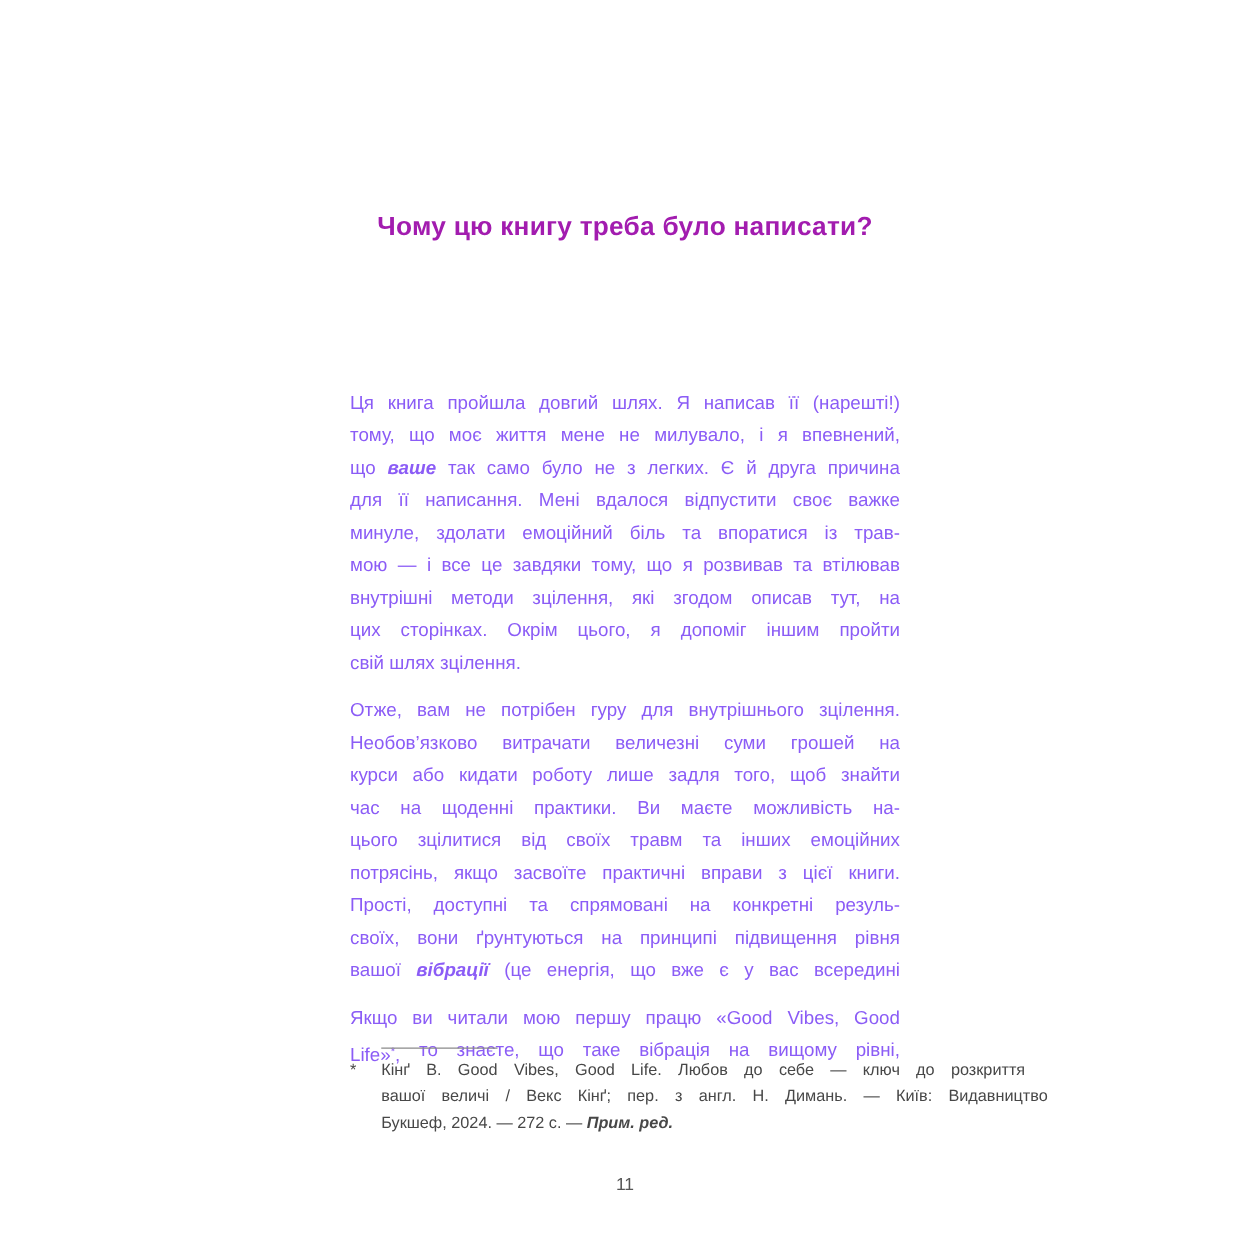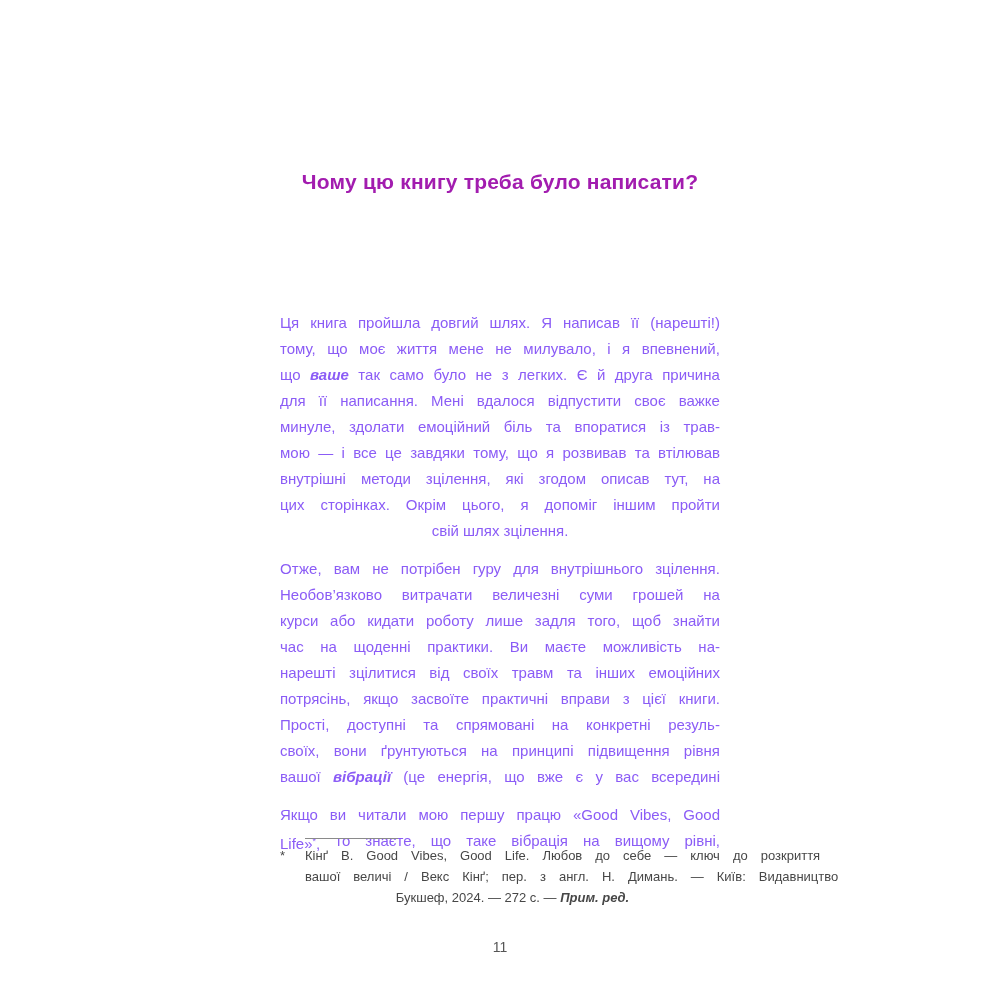--- a/index.html
+++ b/index.html
@@ -32,21 +32,21 @@
     margin-top: 48px;
   }
   .paragraph { margin: 0 0 12px 0; }
   .line {
     height: 26px;
     line-height: 26px;
     display: flex;
     justify-content: space-between;
     white-space: nowrap;
   }
-  .line.last { display: block; text-align: center; }
+  .line.last { display: block; }
   .it { font-style: italic; font-weight: bold; }
   .sup { font-size: 0.6em; vertical-align: 0.5em; }
   .footnote-sep {
     position: absolute;
     left: 305px; top: 838px; width: 93px;
     border-top: 1px solid #8a8a8a;
     height: 0;
   }
   .footnote {
     position: absolute;
@@ -204,21 +204,21 @@
           <span><span>час</span></span>
           <span><span>на</span></span>
           <span><span>щоденні</span></span>
           <span><span>практики.</span></span>
           <span><span>Ви</span></span>
           <span><span>маєте</span></span>
           <span><span>можливість</span></span>
           <span><span>на-</span></span>
         </div>
         <div class="line">
-          <span><span>нарешті</span></span>
+          <span><span>цього</span></span>
           <span><span>зцілитися</span></span>
           <span><span>від</span></span>
           <span><span>своїх</span></span>
           <span><span>травм</span></span>
           <span><span>та</span></span>
           <span><span>інших</span></span>
           <span><span>емоційних</span></span>
         </div>
         <div class="line">
           <span><span>потрясінь,</span></span>

